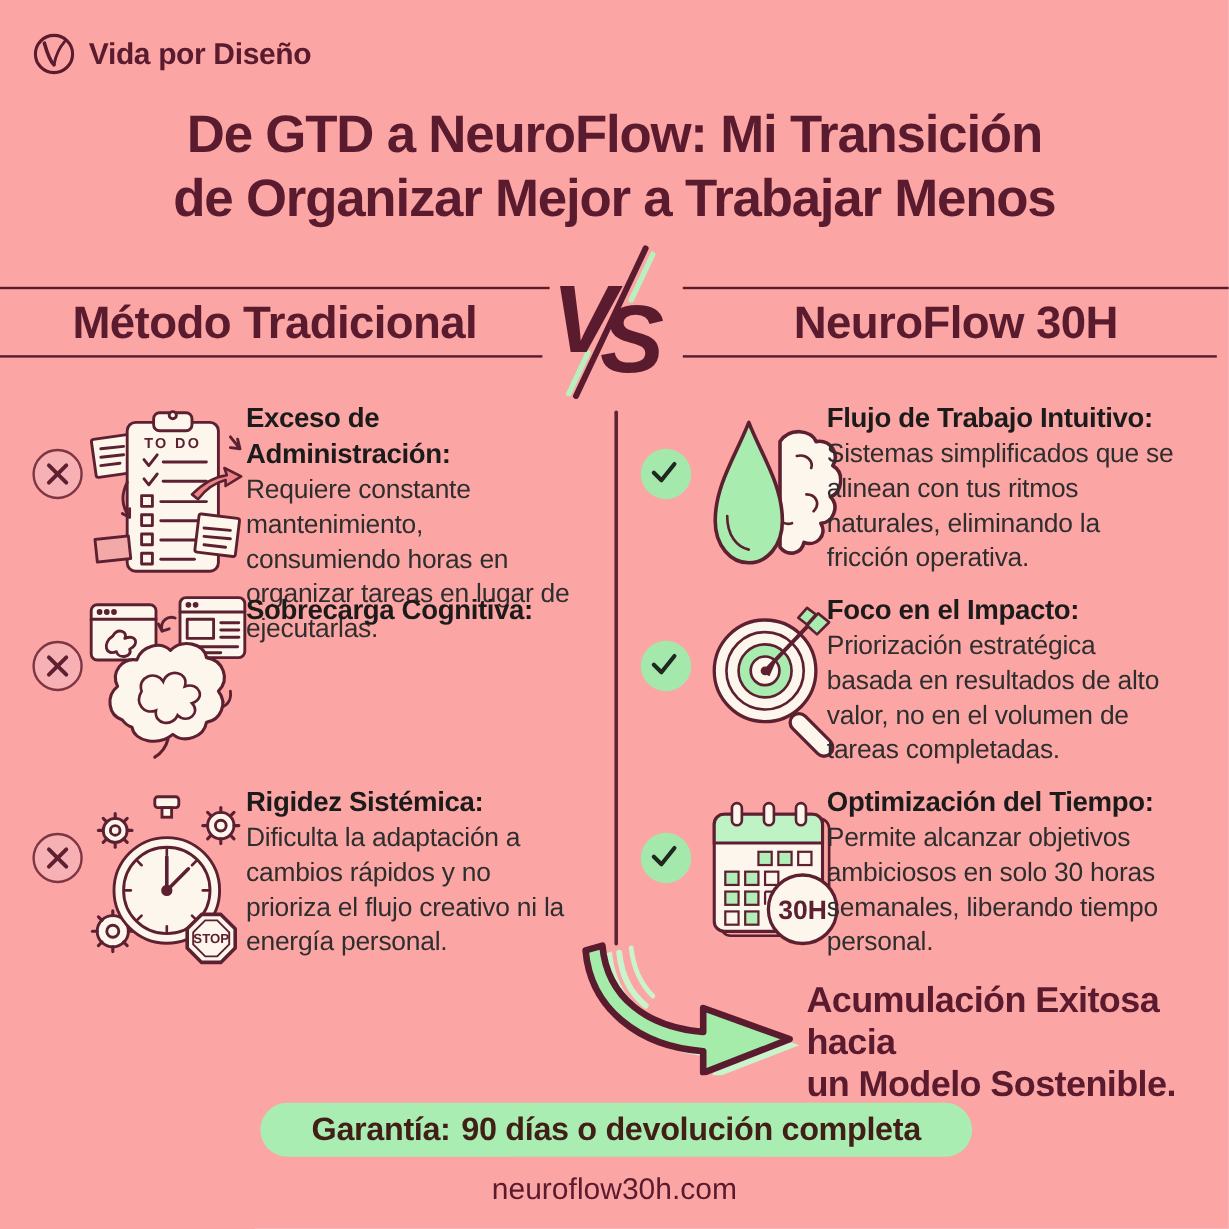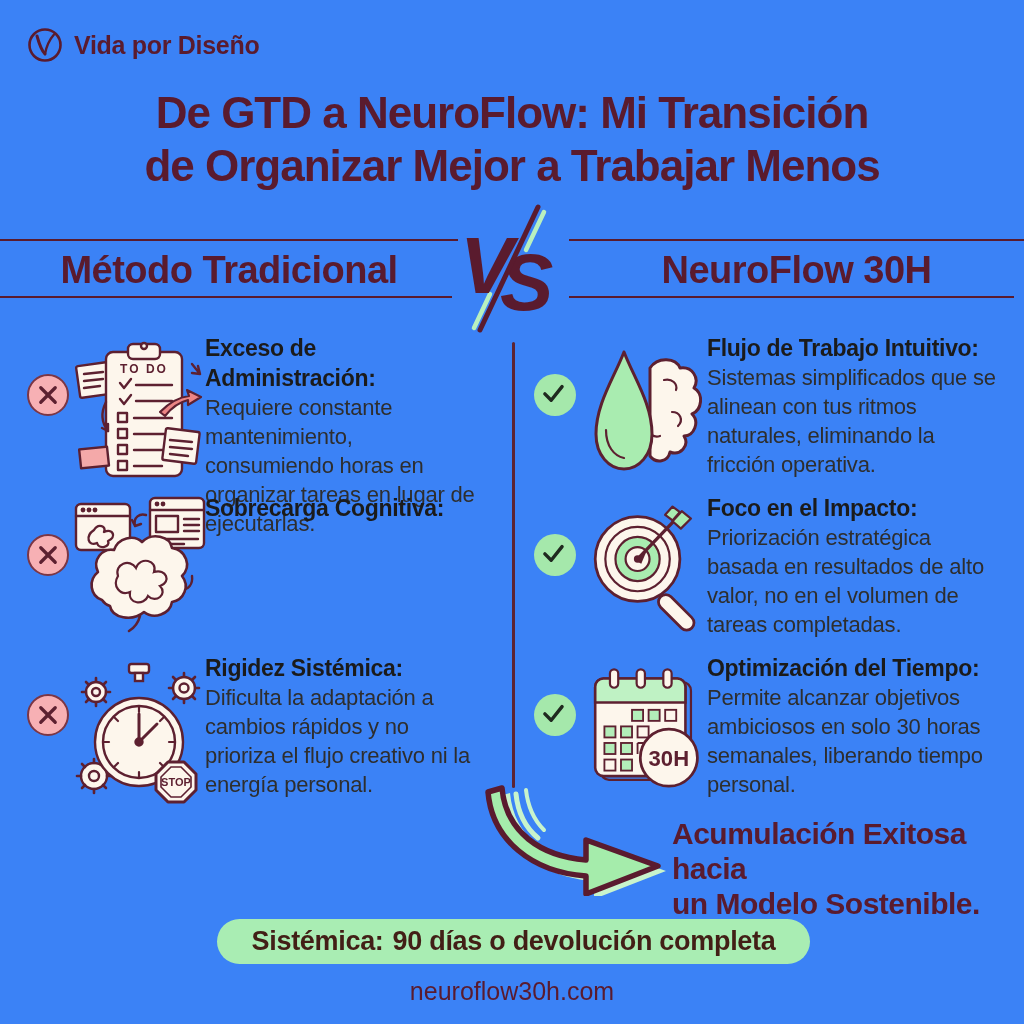--- a/index.html
+++ b/index.html
@@ -1,18 +1,18 @@
 <!DOCTYPE html>
 <html><head>
 <meta charset="utf-8">
 <style>
   html,body{margin:0;padding:0;}
   #canvas{
     position:relative;width:1024px;height:1024px;overflow:hidden;
-    background:#3b82f6;
+    background:#fca5a5;
     font-family:"Liberation Sans","DejaVu Sans",sans-serif;
     color:#1d1d1d;
   }
   .abs{position:absolute;}
 
   
   .logo{left:26px;top:26px;display:flex;align-items:center;gap:10px;}
   .brand-name{font-size:25px;font-weight:700;color:#5a1b2e;letter-spacing:-0.3px;}
 
   
@@ -35,21 +35,21 @@
   .item.r1{top:332px;} .item.r2{top:492px;} .item.r3{top:652px;}
   .item.left-col{left:0;} .item.right-col{left:512px;}
   .stat{position:absolute;width:42px;height:42px;border-radius:50%;top:42px;}
   .left-col .stat{left:27px;background:#f7b0b4;border:2px solid #7c3644;box-sizing:border-box;}
   .right-col .stat{left:22px;background:#a5e8ab;}
   .illus{position:absolute;top:4px;}
   .left-col .illus{left:72px;width:134px;height:150px;}
   .right-col .illus{left:74px;width:116px;height:150px;}
   .txt{position:absolute;top:1px;}
   .left-col .txt{left:205px;width:278px;}
-  .right-col .txt{left:195px;width:292px;}
+  .right-col .txt{left:177px;width:292px;}
   .item-title{font-size:23px;font-weight:700;color:#1b1b1b;line-height:30px;letter-spacing:-0.3px;}
   .item-body{font-size:22px;color:#2e2e2e;line-height:29px;letter-spacing:-0.2px;}
 
   
   .arrow-wrap{left:452px;top:776px;width:225px;height:120px;}
   .conclusion{left:672px;top:816px;width:330px;
     font-size:30px;line-height:35px;font-weight:800;color:#5a1b2e;letter-spacing:-0.5px;}
   .pill{left:217px;top:919px;width:593px;height:45px;border-radius:23px;background:#a9edb3;
     display:flex;align-items:center;justify-content:center;
     font-size:27px;color:#421f16;letter-spacing:-0.3px;}
@@ -344,19 +344,19 @@
     <path d="M74 14 C76 32 82 44 92 54" fill="none" stroke="#c9f4cc" stroke-width="4" stroke-linecap="round"></path>
     <path d="M50 12 C54 56 88 80 134 84 L134 64 L206 90 L134 118 L134 100 C80 96 40 64 36 16 Z" fill="#a5ecab" stroke="#5a1b2e" stroke-width="5.5" stroke-linejoin="round" stroke-linecap="round"></path>
   </svg>
 
   <div class="abs conclusion">
     <div>Acumulación Exitosa hacia</div>
     <div>un Modelo Sostenible.</div>
   </div>
 
   <div class="abs pill">
-    <b>Sistémica:</b>
+    <b>Garantía:</b>
     <span>90 días o devolución completa</span>
   </div>
 
   <div class="abs site">neuroflow30h.com</div>
 
 </div>
 
 </body></html>

